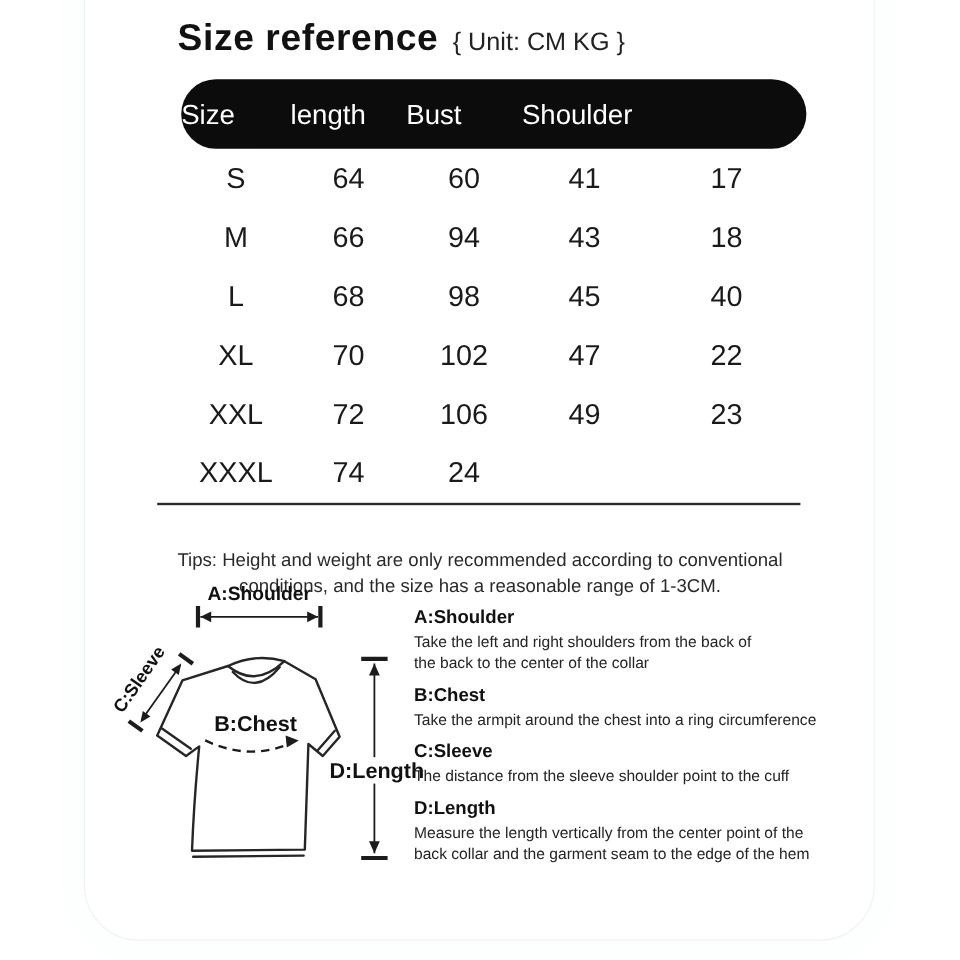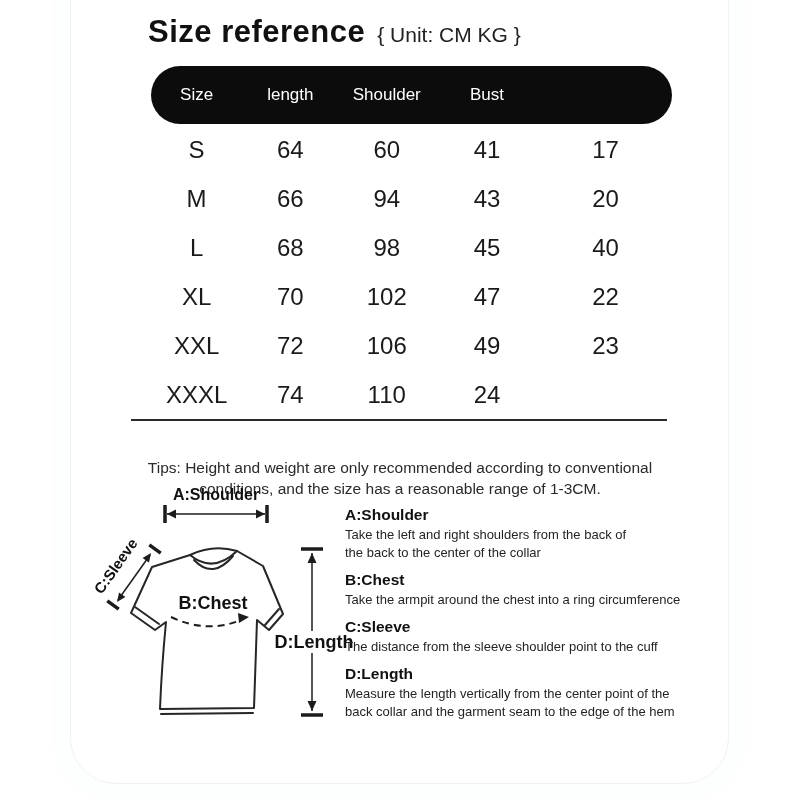--- a/index.html
+++ b/index.html
@@ -16,21 +16,21 @@
     position:absolute;left:148px;top:14px;display:flex;align-items:baseline;gap:12px;white-space:nowrap;
   }
   .title{font-size:31px;font-weight:bold;letter-spacing:.5px;color:#111;}
   .unit{font-size:21px;color:#222;}
   .pill{
     position:absolute;left:151px;top:66px;width:521px;height:58px;
     background:#0c0c0c;border-radius:30px;
     display:grid;grid-template-columns:17.5% 18.5% 18.5% 20% 25.5%;
     align-items:center;
   }
-  .pill .hcell{color:#fff;font-size:17px;text-align:center;}
+  .pill .hcell{color:#fff;font-size:23px;text-align:left;}
   .tbody{
     position:absolute;left:151px;top:125px;width:521px;
   }
   .t-row{
     display:grid;grid-template-columns:17.5% 18.5% 18.5% 20% 25.5%;
     height:49px;align-items:center;
   }
   .t-row .cell{font-size:24px;text-align:center;color:#1a1a1a;}
   .hrule{position:absolute;left:131px;top:419px;width:536px;height:2px;background:#2b2b2b;}
   .tips{
@@ -51,38 +51,38 @@
   <div class="page-frame"></div>
 
   <div class="title-row">
     <span class="title">Size reference</span>
     <span class="unit">{ Unit: CM KG }</span>
   </div>
 
   <div class="pill" id="table-head">
       <div class="hcell">Size</div>
       <div class="hcell">length</div>
+      <div class="hcell">Bust</div>
       <div class="hcell">Shoulder</div>
-      <div class="hcell">Bust</div>
     </div>
 
   <div class="tbody" id="table-body">
       <div class="t-row">
         <div class="cell">S</div>
         <div class="cell">64</div>
         <div class="cell">60</div>
         <div class="cell">41</div>
         <div class="cell">17</div>
       </div>
       <div class="t-row">
         <div class="cell">M</div>
         <div class="cell">66</div>
         <div class="cell">94</div>
         <div class="cell">43</div>
-        <div class="cell">20</div>
+        <div class="cell">18</div>
       </div>
       <div class="t-row">
         <div class="cell">L</div>
         <div class="cell">68</div>
         <div class="cell">98</div>
         <div class="cell">45</div>
         <div class="cell">40</div>
       </div>
       <div class="t-row">
         <div class="cell">XL</div>
@@ -94,21 +94,20 @@
       <div class="t-row">
         <div class="cell">XXL</div>
         <div class="cell">72</div>
         <div class="cell">106</div>
         <div class="cell">49</div>
         <div class="cell">23</div>
       </div>
       <div class="t-row">
         <div class="cell">XXXL</div>
         <div class="cell">74</div>
-        <div class="cell">110</div>
         <div class="cell">24</div>
       </div>
     </div>
 
   <div class="hrule"></div>
 
   <div class="tips">Tips: Height and weight are only recommended according to conventional conditions, and the size has a reasonable range of 1-3CM.</div>
 
   <svg class="diagram" viewBox="0 0 260 255">
 

